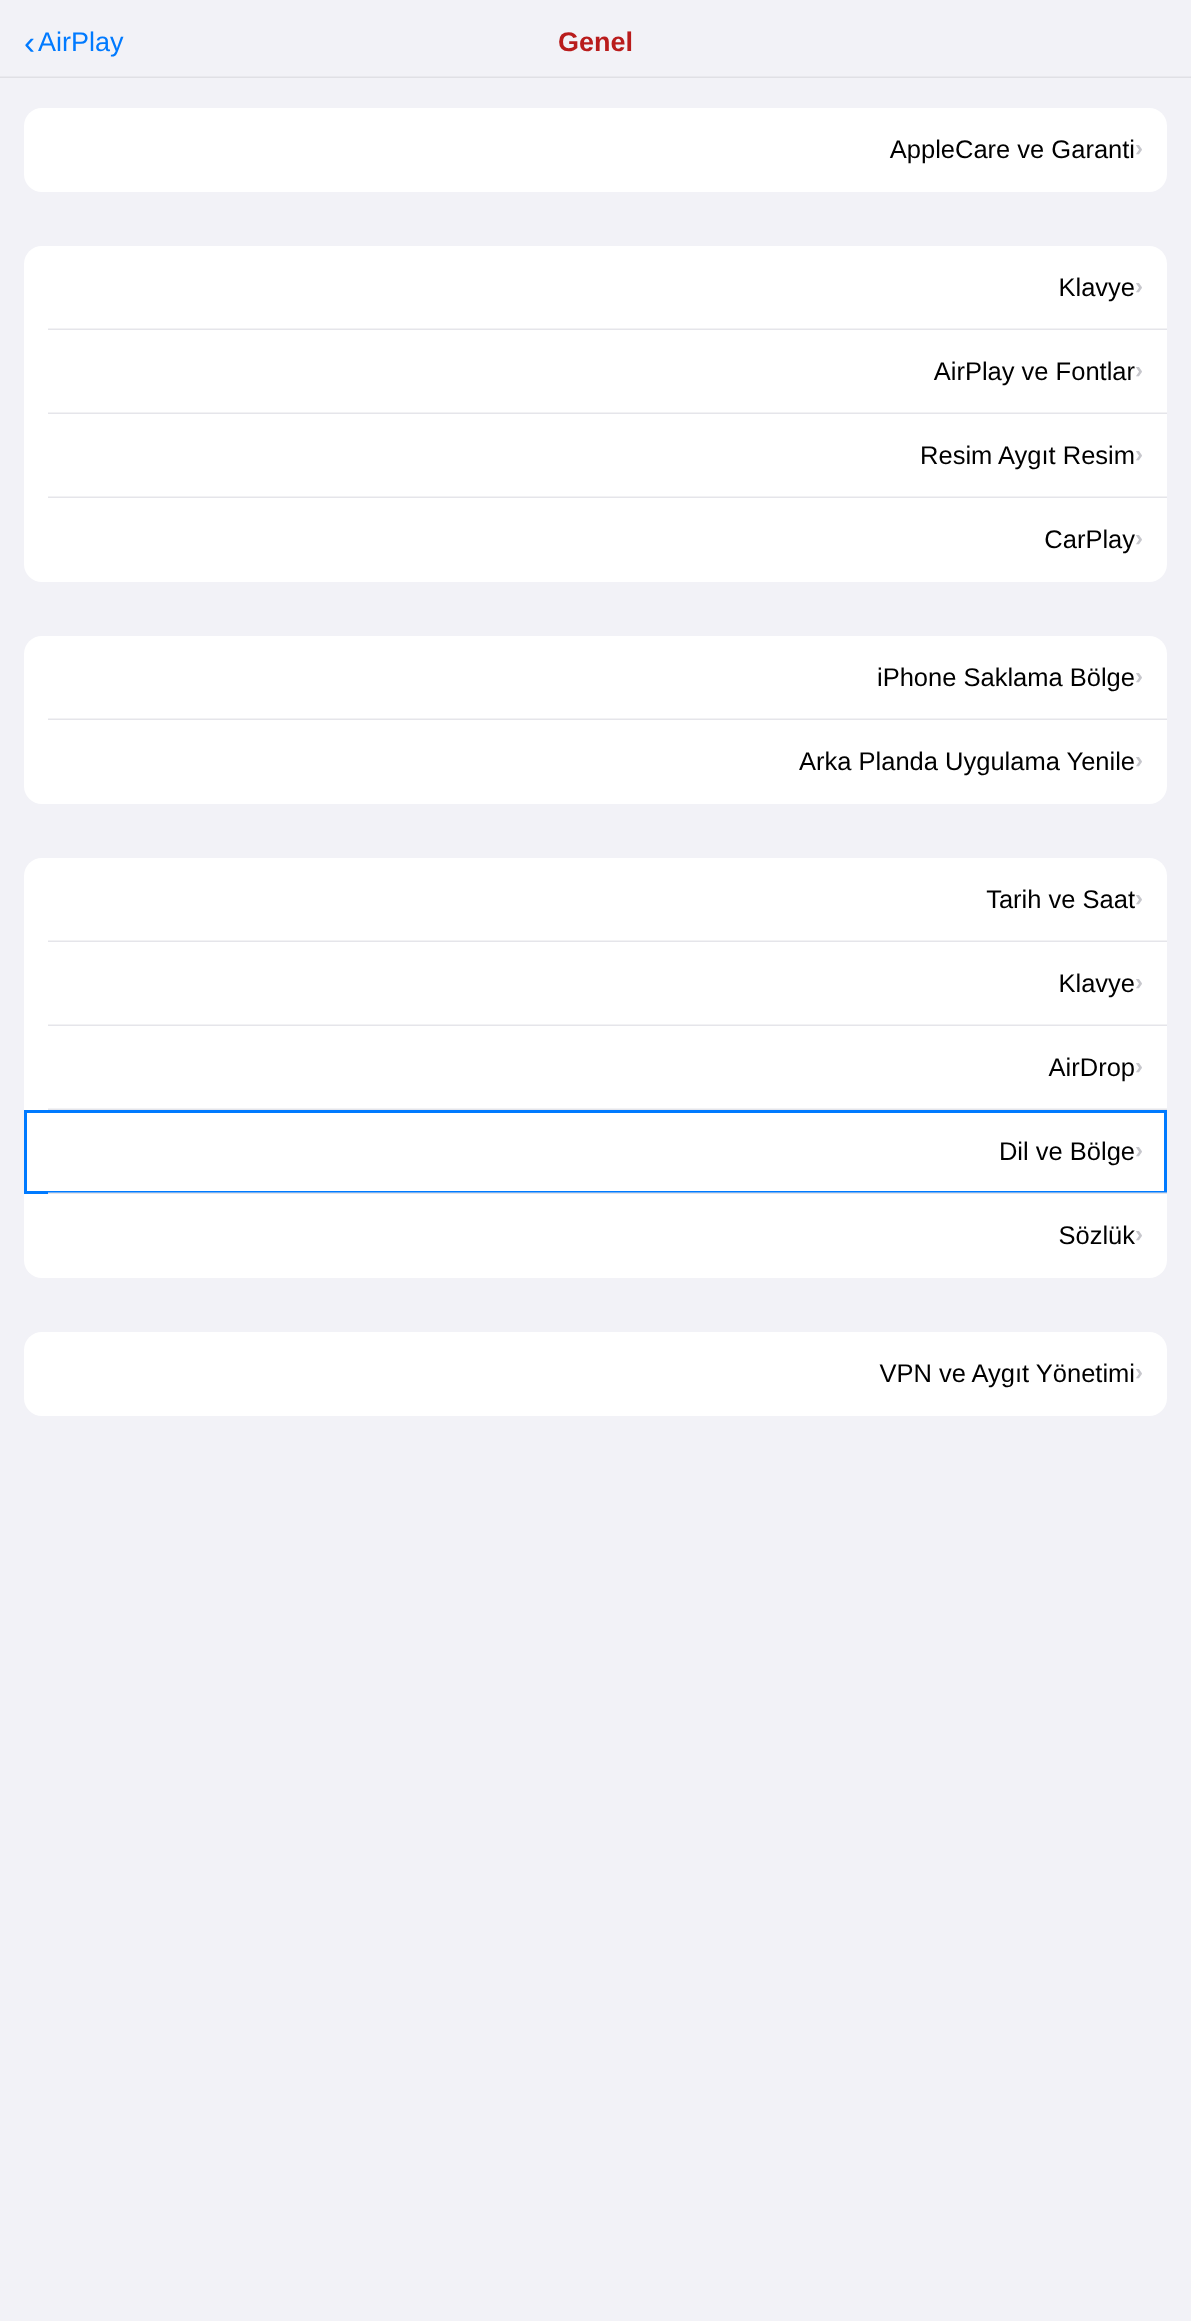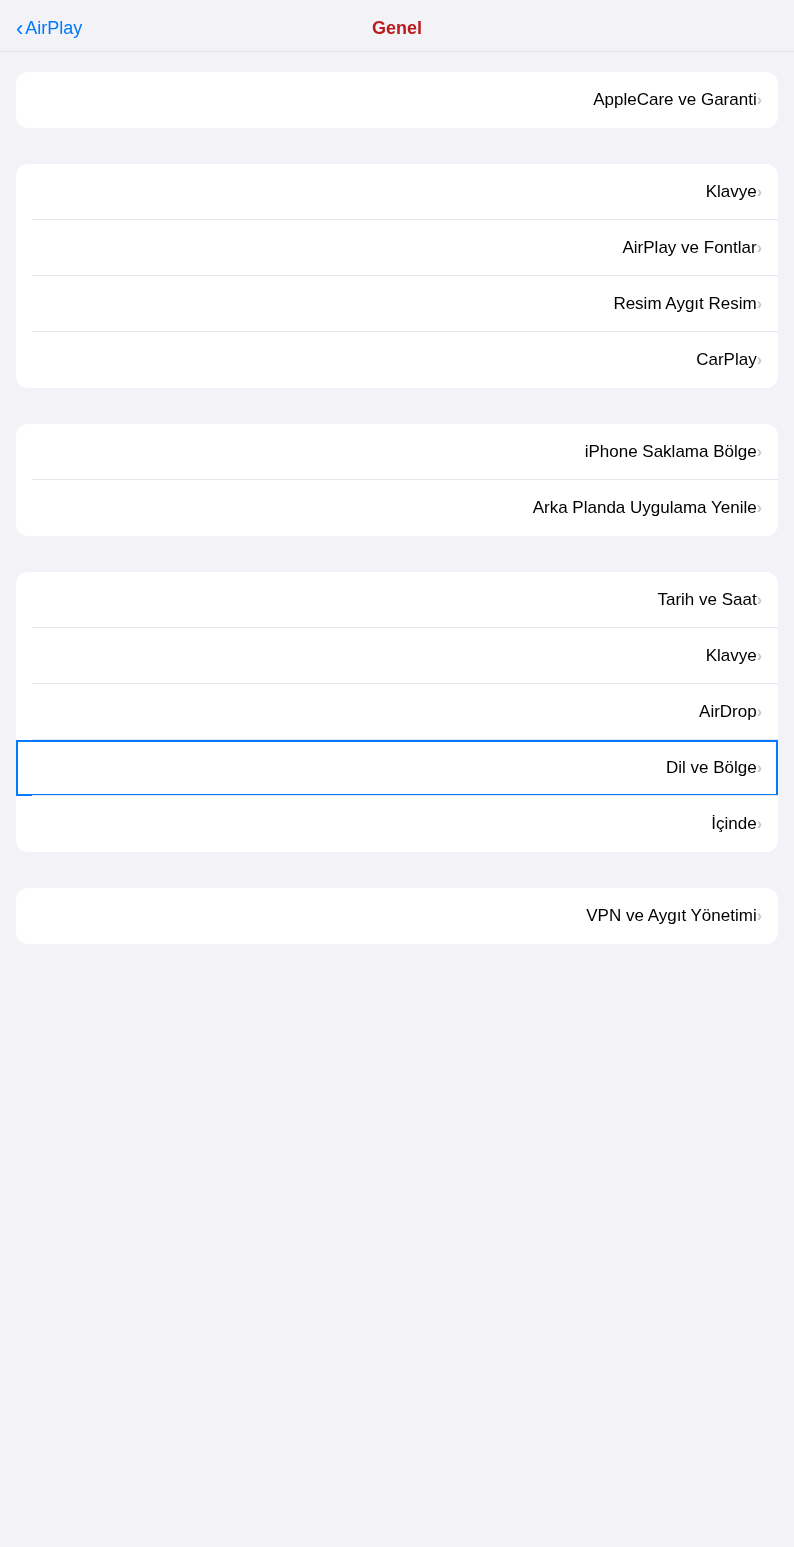--- a/index.html
+++ b/index.html
@@ -160,21 +160,21 @@
       </div>
       <div class="section-row">
         <span class="row-label">AirDrop</span>
         <span class="row-chevron">›</span>
       </div>
       <div class="section-row row-highlighted">
         <span class="row-label">Dil ve Bölge</span>
         <span class="row-chevron">›</span>
       </div>
       <div class="section-row">
-        <span class="row-label">İçinde</span>
+        <span class="row-label">Sözlük</span>
         <span class="row-chevron">›</span>
       </div>
     </div>
     <div class="section">
       <div class="section-row">
         <span class="row-label">VPN ve Aygıt Yönetimi</span>
         <span class="row-chevron">›</span>
       </div>
     </div>
   </div>

